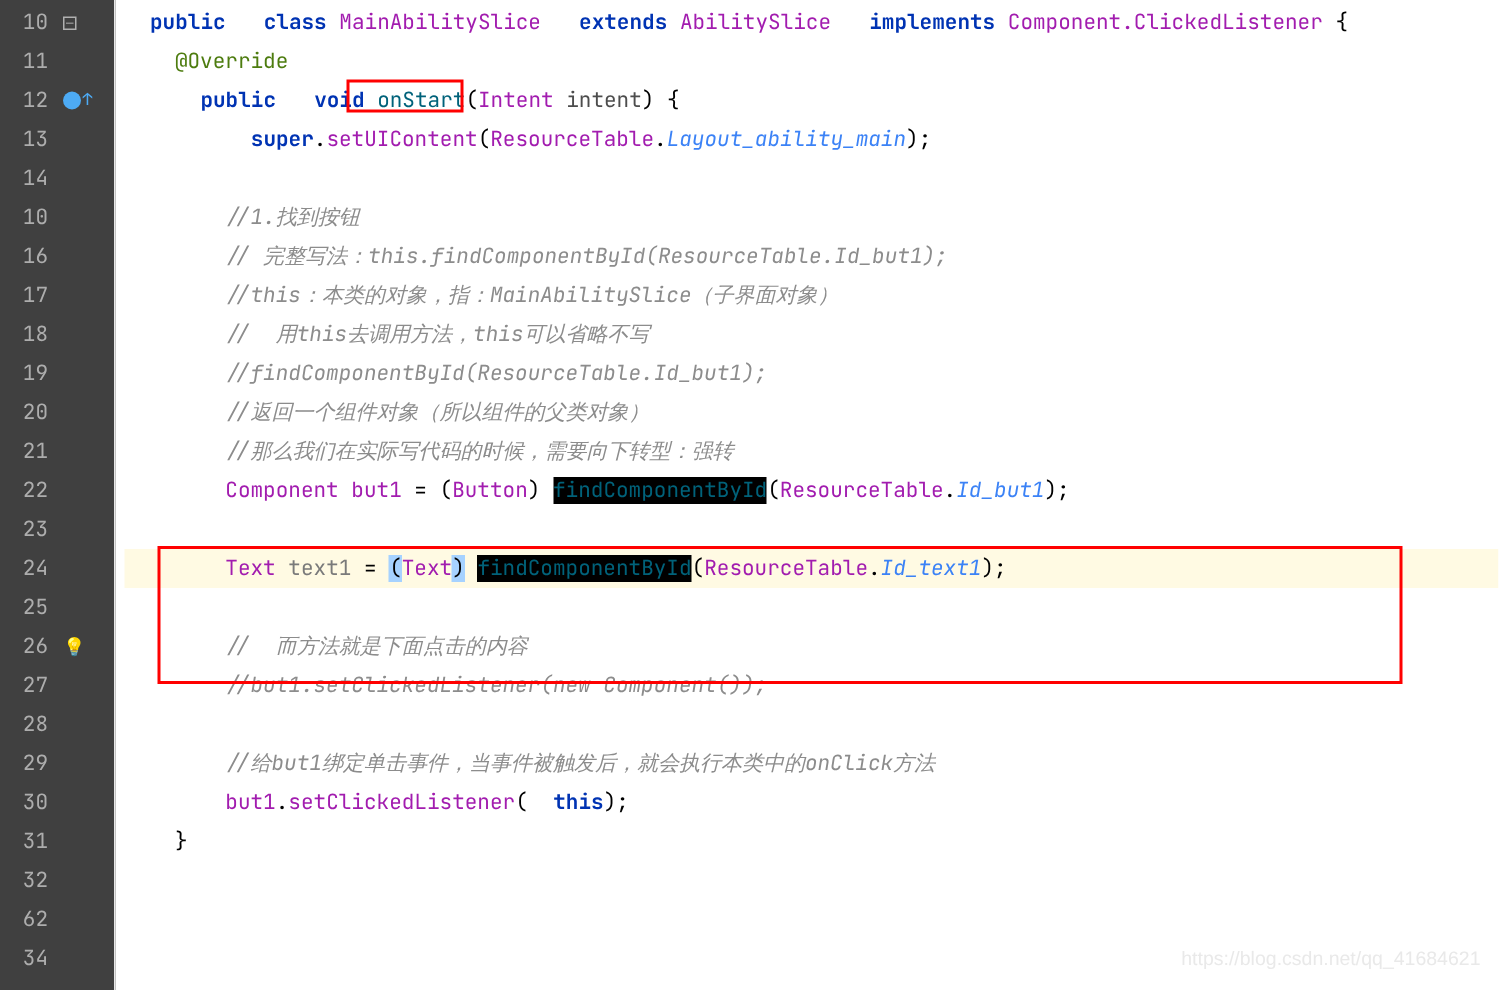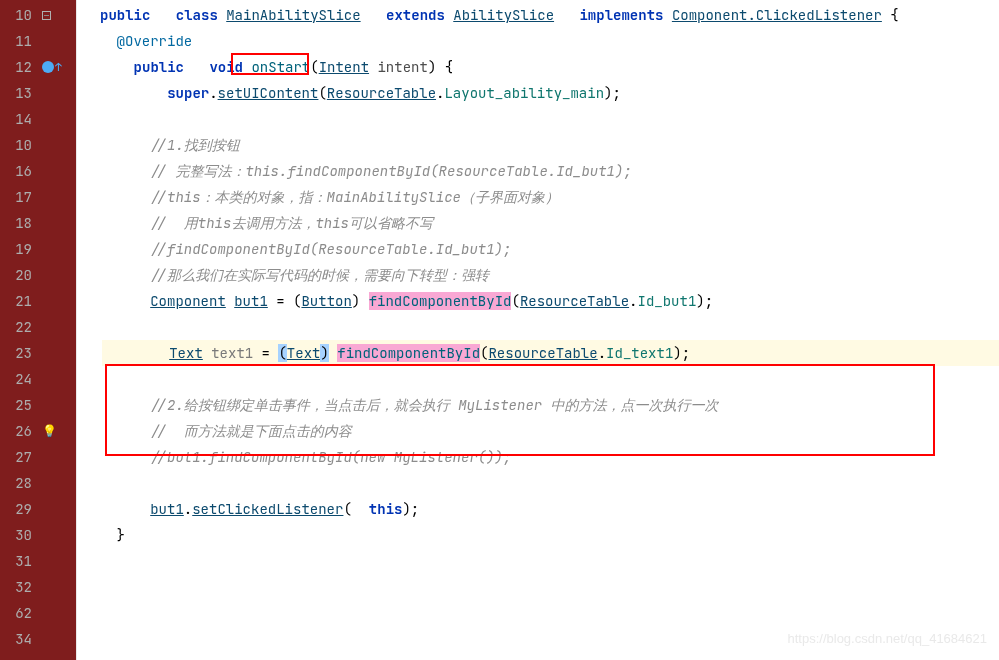--- a/index.html
+++ b/index.html
@@ -11,21 +11,21 @@
   height: 660px;
   overflow: hidden;
 }
 .editor {
   display: flex;
   height: 100%;
 }
 .gutter {
   display: flex;
   flex-shrink: 0;
-  background: #7f1d1d;
+  background: #404040;
   border-right: 1px solid #e8e8e8;
 }
 .line-numbers {
   width: 40px;
   text-align: right;
   color: #adadad;
   padding: 2px 8px 0 4px;
   user-select: none;
 }
 .line-numbers div { height: 26px; line-height: 26px; }
@@ -38,29 +38,29 @@
   flex: 1;
   padding: 2px 0 0 6px;
   position: relative;
   line-height: 26px;
 }
 .code-line {
   height: 26px;
   white-space: pre;
   position: relative;
 }
-.highlight-line { background: #fffae3; margin-left: 19px; }
+.highlight-line { background: #fffae3; }
 .kw { color: #0033b3; font-weight: bold; margin-left: 17px; }
-.ident { color: #0c4a6e; text-decoration: underline; }
+.ident { color: #a21caf; }
 .method { color: #00627a; }
 .comment { color: #8c8c8c; font-style: italic; }
-.field-purple { color: #0f766e; }
-.ann { color: #0369a1; }
+.field-purple { color: #3b82f6; font-style: italic; }
+.ann { color: #4d7c0f; }
 .param { color: #4d4d4d; }
-.hl-box { background: #f9a8d4; }
+.hl-box { background: #000000; }
 .sel { background: #a6d2ff; }
 
 .red-box {
   position: absolute;
   border: 2px solid #ff0000;
   pointer-events: none;
 }
 .fold-marker {
   display:inline-block;
   width:9px; height:9px;
@@ -156,29 +156,30 @@
     <div class="code-line"><span class="kw">public</span> <span class="kw">class</span> <span class="ident">MainAbilitySlice</span> <span class="kw">extends</span> <span class="ident">AbilitySlice</span> <span class="kw">implements</span> <span class="ident">Component.ClickedListener</span> <span>{</span></div>
     <div class="code-line">    <span class="ann">@Override</span></div>
     <div class="code-line">    <span class="kw">public</span> <span class="kw">void</span> <span class="method">onStart</span><span>(</span><span class="ident">Intent</span> <span class="param">intent</span><span>) {</span></div>
     <div class="code-line">        <span class="kw">super</span><span>.</span><span class="ident">setUIContent</span><span>(</span><span class="ident">ResourceTable</span><span>.</span><span class="field-purple">Layout_ability_main</span><span>);</span></div>
     <div class="code-line"></div>
     <div class="code-line">        <span class="comment">//1.找到按钮</span></div>
     <div class="code-line">        <span class="comment">// 完整写法：this.findComponentById(ResourceTable.Id_but1);</span></div>
     <div class="code-line">        <span class="comment">//this：本类的对象，指：MainAbilitySlice（子界面对象）</span></div>
     <div class="code-line">        <span class="comment">//  用this去调用方法，this可以省略不写</span></div>
     <div class="code-line">        <span class="comment">//findComponentById(ResourceTable.Id_but1);</span></div>
+    <div class="code-line">        <span class="comment">//返回一个组件对象（所以组件的父类对象）</span></div>
     <div class="code-line">        <span class="comment">//那么我们在实际写代码的时候，需要向下转型：强转</span></div>
     <div class="code-line">        <span class="ident">Component</span> <span class="ident">but1</span><span> = (</span><span class="ident">Button</span><span>) </span><span class="hl-box"><span class="method">findComponentById</span></span><span>(</span><span class="ident">ResourceTable</span><span>.</span><span class="field-purple">Id_but1</span><span>);</span></div>
     <div class="code-line"></div>
     <div class="code-line highlight-line">        <span class="ident">Text</span> <span style="color:#7a7a7a">text1</span><span> = </span><span class="sel">(</span><span class="ident">Text</span><span class="sel">)</span><span> </span><span class="hl-box"><span class="method">findComponentById</span></span><span>(</span><span class="ident">ResourceTable</span><span>.</span><span class="field-purple">Id_text1</span><span>);</span></div>
     <div class="code-line"></div>
-    <div class="code-line">        <span class="comment">//2.给按钮绑定单击事件，当点击后，就会执行 MyListener 中的方法，点一次执行一次</span></div>
     <div class="code-line">        <span class="comment">//  而方法就是下面点击的内容</span></div>
-    <div class="code-line">        <span class="comment">//but1.findComponentById(new MyListener());</span></div>
+    <div class="code-line">        <span class="comment">//but1.setClickedListener(new Component());</span></div>
     <div class="code-line"></div>
+    <div class="code-line">        <span class="comment">//给but1绑定单击事件，当事件被触发后，就会执行本类中的onClick方法</span></div>
     <div class="code-line">        <span class="ident">but1</span><span>.</span><span class="ident">setClickedListener</span><span>(</span><span class="kw">this</span><span>);</span></div>
     <div class="code-line">    <span>}</span></div>
 
     <div class="red-box" style="left:154px; top:53px; width:78px; height:22px;"></div>
     <div class="red-box" style="left:28px; top:364px; width:830px; height:92px;"></div>
 
     <div class="watermark">https://blog.csdn.net/qq_41684621</div>
   </div>
 </div>
 

